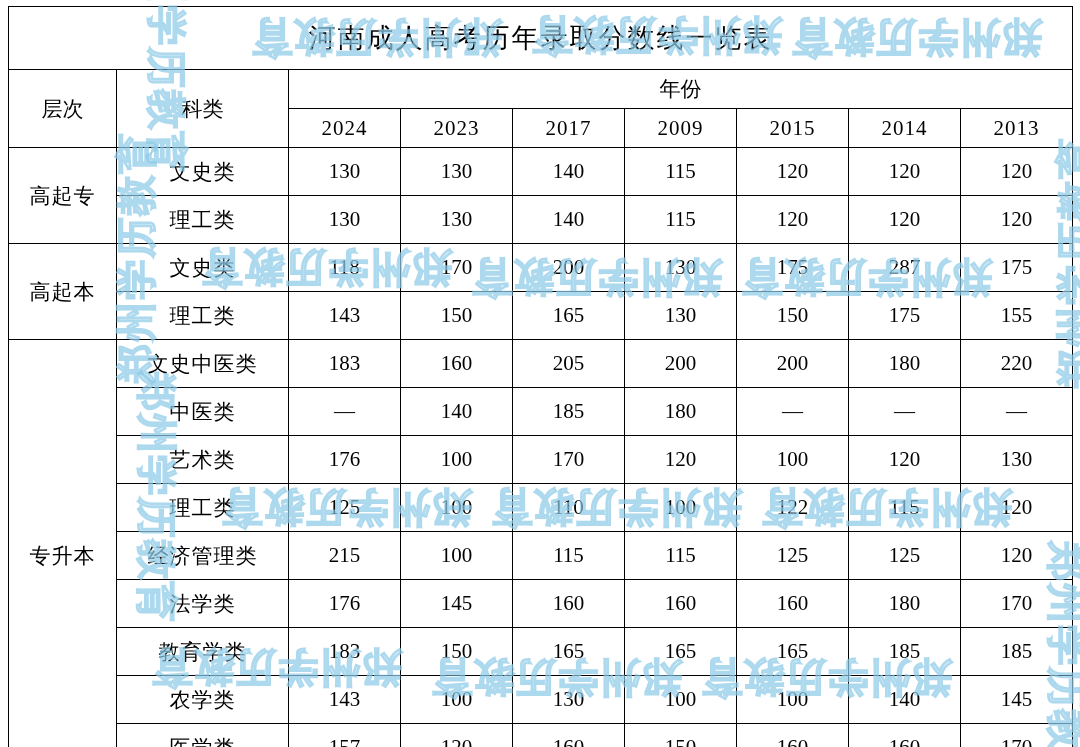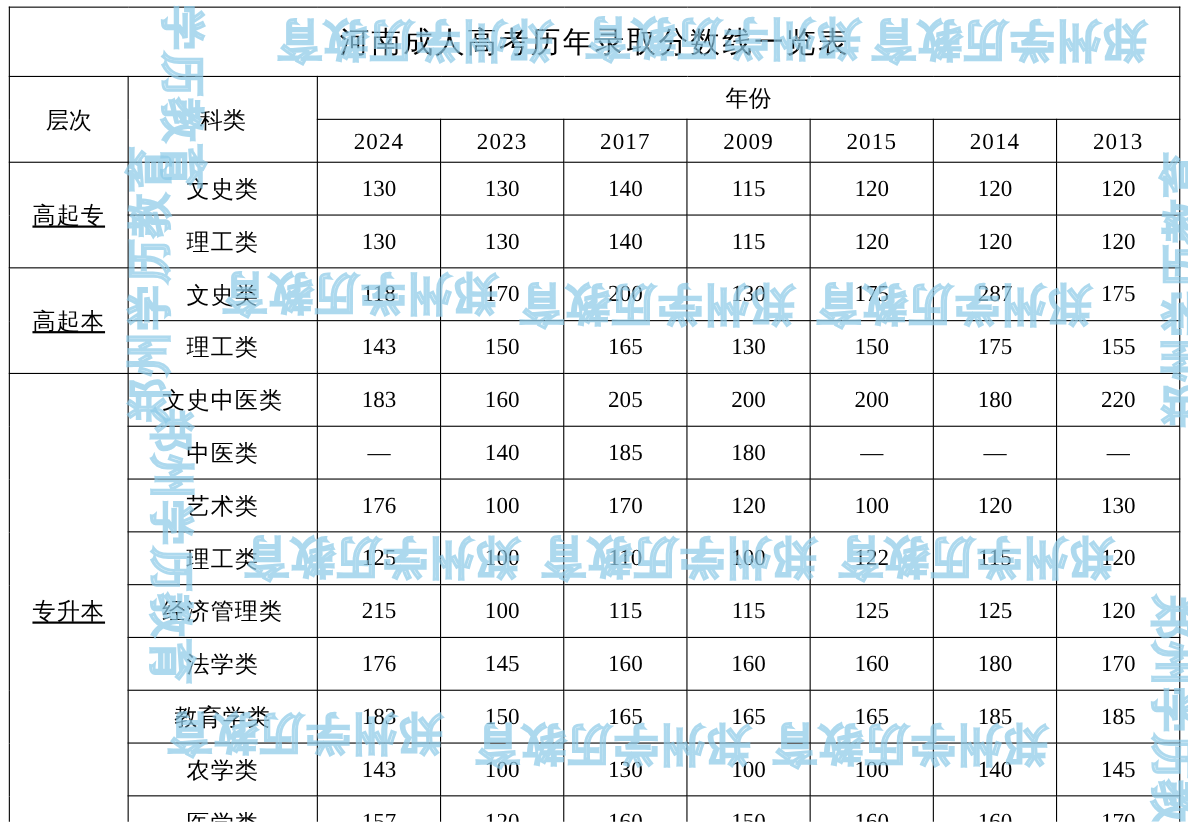--- a/index.html
+++ b/index.html
@@ -89,21 +89,20 @@
     font-size: 21px !important;
   }
   .year-cell {
     height: 38px;
     font-size: 21px !important;
     letter-spacing: 1px;
   }
   .level-cell {
     font-size: 21px !important;
     letter-spacing: 1px;
-    text-decoration: underline;
   }
   .subject-cell {
     font-size: 21px !important;
     letter-spacing: 1px;
   }
   .data-cell {
     font-size: 21px !important;
     height: 47px;
   }
   .col-level { width: 108px; }

